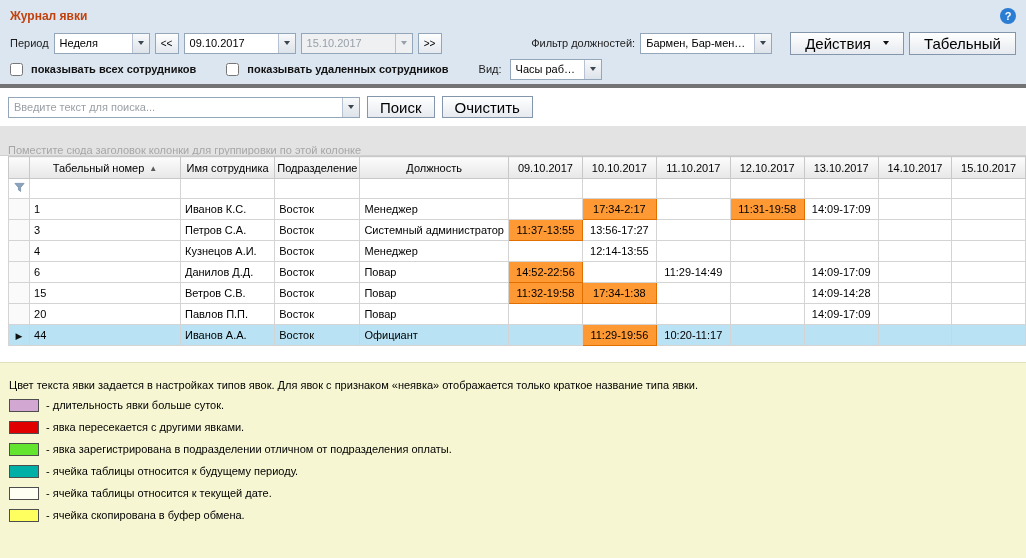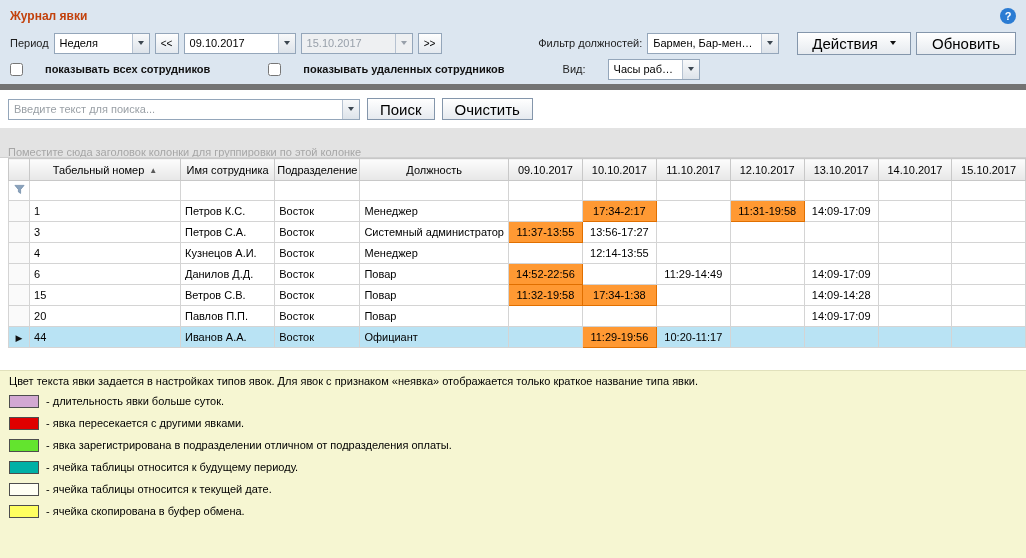--- a/index.html
+++ b/index.html
@@ -25,27 +25,27 @@
   .combo.disabled{background:#eef0f2;color:#98a0aa}
   .combo.disabled .cbtn{background:#eef0f2;cursor:default}
   .combo.disabled .car{border-top-color:#98a0aa}
   .sbtn{height:21px;min-width:24px;border:1px solid #94a6ba;background:linear-gradient(#fefefe,#e4e9ef);
         padding:0 4px;font-size:10px;font-family:inherit;cursor:pointer}
   .btn{height:23px;border:1px solid #8496ab;background:linear-gradient(#ffffff,#e6eaef);padding:0 14px;
        font-size:15px;font-family:inherit;display:inline-flex;align-items:center;justify-content:center;cursor:pointer;white-space:nowrap}
   .spacer{flex:1}
 
   
-  .optsrow{display:flex;align-items:center;padding:2px 10px 6px;gap:22px;height:26px;flex:0 0 auto}
+  .optsrow{display:flex;align-items:center;padding:2px 10px 6px;gap:8px;height:26px;flex:0 0 auto}
   .optsrow label{font-weight:bold;color:#111;white-space:nowrap}
   .gap14{width:14px;flex:0 0 auto}
   input[type=checkbox]{width:13px;height:13px;margin:0;cursor:pointer}
 
   
-  .content{flex:1;background:#fff;border-top:6px solid #737373;display:flex;flex-direction:column;min-height:0}
+  .content{flex:1;background:#fff;border-top:4px solid #737373;display:flex;flex-direction:column;min-height:0}
   .searchrow{display:flex;align-items:center;gap:7px;padding:8px;flex:0 0 auto}
   .sinput{flex:1;border:none;outline:none;font:inherit;color:#333;padding:0 5px;min-width:0}
   .sinput::placeholder{color:#9aa0a6}
   .grouphint{background:#e3e3e3;color:#a6a6a6;padding:9px 8px;height:30px;line-height:30px;
              border-bottom:1px solid #d0d0d0;flex:0 0 auto;white-space:nowrap;overflow:hidden}
 
   
   .gridwrap{padding-left:8px;flex:0 0 auto}
   table.grid{border-collapse:collapse;table-layout:fixed}
   .grid th,.grid td{border:1px solid #d4d4d4;overflow:hidden;white-space:nowrap;font-size:11px}
@@ -57,21 +57,21 @@
   .ind-c{background:#fafafa;text-align:center;width:22px;cursor:default}
   .curicon{font-size:9px;color:#111}
   .drow td{height:21px;cursor:pointer}
   .c-num,.c-txt{padding:0 4px;text-align:left}
   .c-day{text-align:center;padding:0 2px}
   .c-day.hl{background:var(--hl,#ff9933);border:1px solid #e06f00}
   tr.sel td{background:var(--sel,#b9e3f4)}
   tr.sel td.c-day.hl{background:var(--hl,#ff9933)}
 
   
-  .legend{flex:1;background:#f6f6d2;border-top:1px solid #e1e1bc;margin-top:22px;padding:4px 9px;min-height:0}
+  .legend{flex:1;background:#f6f6d2;border-top:1px solid #e1e1bc;margin-top:16px;padding:16px 9px;min-height:0}
   .legend .intro{margin-bottom:8px}
   .litem{display:flex;height:22px}
   .swatch{width:30px;height:13px;border:1px solid #4d4d4d;margin-right:7px;flex:0 0 auto}
 </style>
 </head>
 <body>
 
 <div class="page">
 
   <div class="titlebar">
@@ -107,21 +107,21 @@
       <span class="val">Бармен, Бар-менед...</span>
       <span class="cbtn">
           <span class="car"></span>
         </span>
     </div>
     <span style="width:8px"></span>
     <button class="btn">
       <span>Действия</span>
       <span class="car dark"></span>
     </button>
-    <button class="btn" style="min-width:100px">Обновить</button>
+    <button class="btn" style="min-width:100px">Табельный</button>
   </div>
 
   <div class="optsrow">
     <input type="checkbox" style="">
     <label>показывать всех сотрудников</label>
     <span class="gap14"></span>
     <input type="checkbox" style="">
     <label>показывать удаленных сотрудников</label>
     <span class="gap14"></span>
     <span class="lbl">Вид:</span>
@@ -193,21 +193,21 @@
               <td></td>
               <td></td>
               <td></td>
               <td></td>
               <td></td>
               <td></td>
             </tr>
             <tr class="drow">
               <td class="ind-c"></td>
               <td class="c-num">1</td>
-              <td class="c-txt">Петров К.С.</td>
+              <td class="c-txt">Иванов К.С.</td>
               <td class="c-txt">Восток</td>
               <td class="c-txt">Менеджер</td>
               <td class="c-day"></td>
               <td class="c-day hl">17:34-2:17</td>
               <td class="c-day"></td>
               <td class="c-day hl">11:31-19:58</td>
               <td class="c-day">14:09-17:09</td>
               <td class="c-day"></td>
               <td class="c-day"></td>
             </tr>

